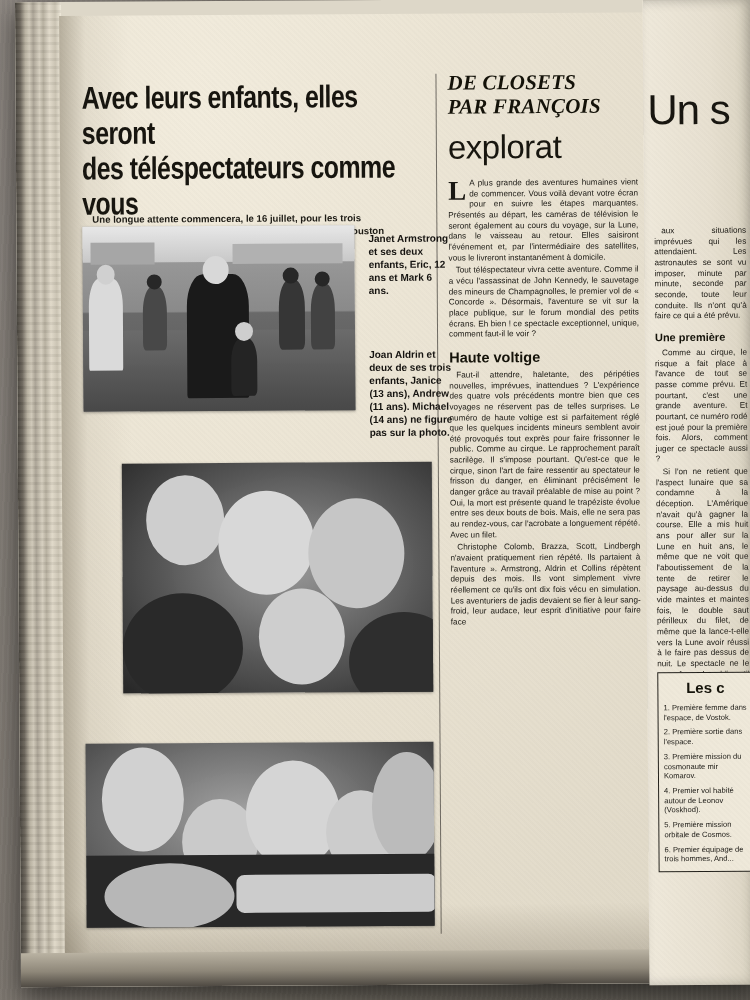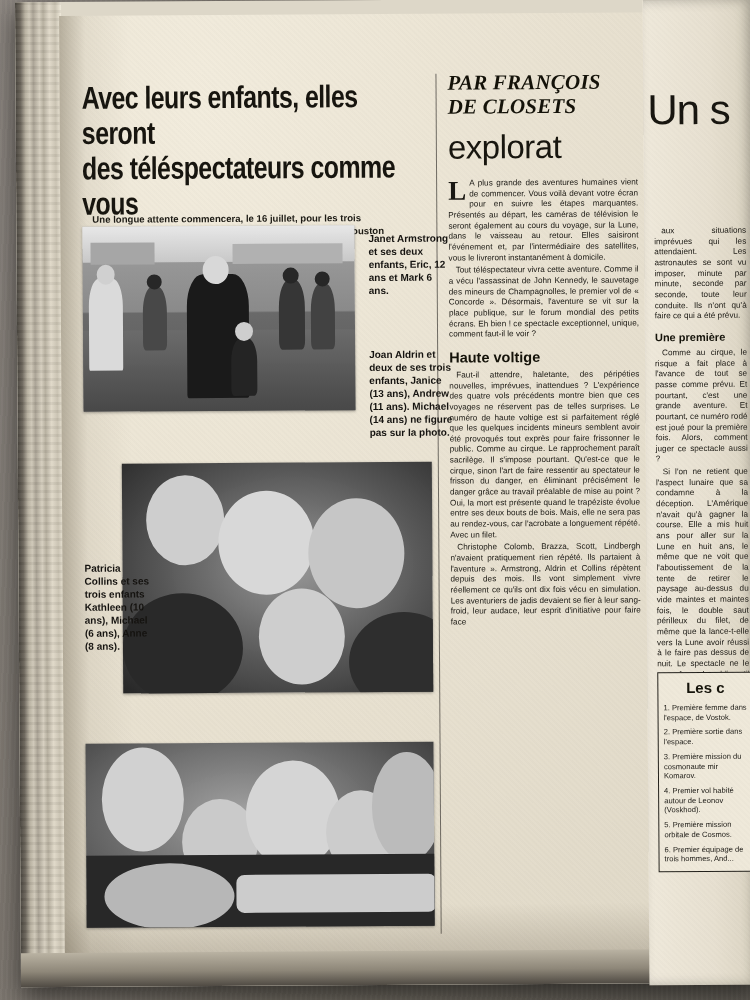--- a/index.html
+++ b/index.html
@@ -318,37 +318,36 @@
     <div class="cap" style="left:352px; top:348px; width:84px;">Joan Aldrin et deux de ses trois enfants, Janice (13 ans), Andrew (11 ans). Michael (14 ans) ne figure pas sur la photo.</div>
 
     <div class="photo" id="photo2">
       <div class="blob" style="left:24px; top:12px; width:78px; height:90px; background:#cfcac0;"></div>
       <div class="blob" style="left:96px; top:28px; width:96px; height:104px; background:#d8d3c9;"></div>
       <div class="blob" style="left:186px; top:36px; width:96px; height:110px; background:#c7c2b8;"></div>
       <div class="blob" style="left:136px; top:126px; width:86px; height:96px; background:#cfcac0;"></div>
       <div class="blob" style="left:0px; top:130px; width:120px; height:110px; background:#2f2d2a;"></div>
       <div class="blob" style="left:226px; top:150px; width:110px; height:100px; background:#343230;"></div>
     </div>
-    <div class="cap" style="left:66px; top:560px; width:68px;">Patricia Collins et ses trois enfants Kathleen (10 ans), Michael (6 ans), Anne (8 ans).</div>
 
     <div class="photo" id="photo3">
       <div class="blob" style="left:16px; top:4px; width:82px; height:104px; background:#d2cdc3;"></div>
       <div class="blob" style="left:96px; top:56px; width:76px; height:86px; background:#cbc6bc;"></div>
       <div class="blob" style="left:160px; top:18px; width:94px; height:108px; background:#d6d1c7;"></div>
       <div class="blob" style="left:240px; top:48px; width:70px; height:84px; background:#cdc8be;"></div>
       <div class="blob" style="left:286px; top:10px; width:70px; height:110px; background:#bdb8ae;"></div>
       <div class="blob" style="left:0px; top:112px; width:360px; height:90px; background:#2e2c29; border-radius:0;"></div>
       <div class="blob" style="left:18px; top:120px; width:130px; height:66px; background:#b9b4aa;"></div>
       <div class="blob" style="left:150px; top:132px; width:200px; height:38px; background:#cdc8be; border-radius:8px;"></div>
     </div>
 
     <div id="center-col">
       <div class="byline">
+        <div>DE CLOSETS</div>
         <div>PAR FRANÇOIS</div>
-        <div>DE CLOSETS</div>
       </div>
       <div class="bigword">explorat</div>
 
       <div class="body" style="margin-top:12px;">
         <p style="text-indent:0;">
           <span class="dropcap">L</span><span>A plus grande des aventures humaines vient de commencer. Vous voilà devant votre écran pour en suivre les étapes marquantes. Présentés au départ, les caméras de télévision le seront également au cours du voyage, sur la Lune, dans le vaisseau au retour. Elles saisiront l'événement et, par l'intermédiaire des satellites, vous le livreront instantanément à domicile.</span>
         </p>
         <p>Tout téléspectateur vivra cette aventure. Comme il a vécu l'assassinat de John Kennedy, le sauvetage des mineurs de Champagnolles, le premier vol de « Concorde ». Désormais, l'aventure se vit sur la place publique, sur le forum mondial des petits écrans. Eh bien ! ce spectacle exceptionnel, unique, comment faut-il le voir ?</p>
       </div>
 

